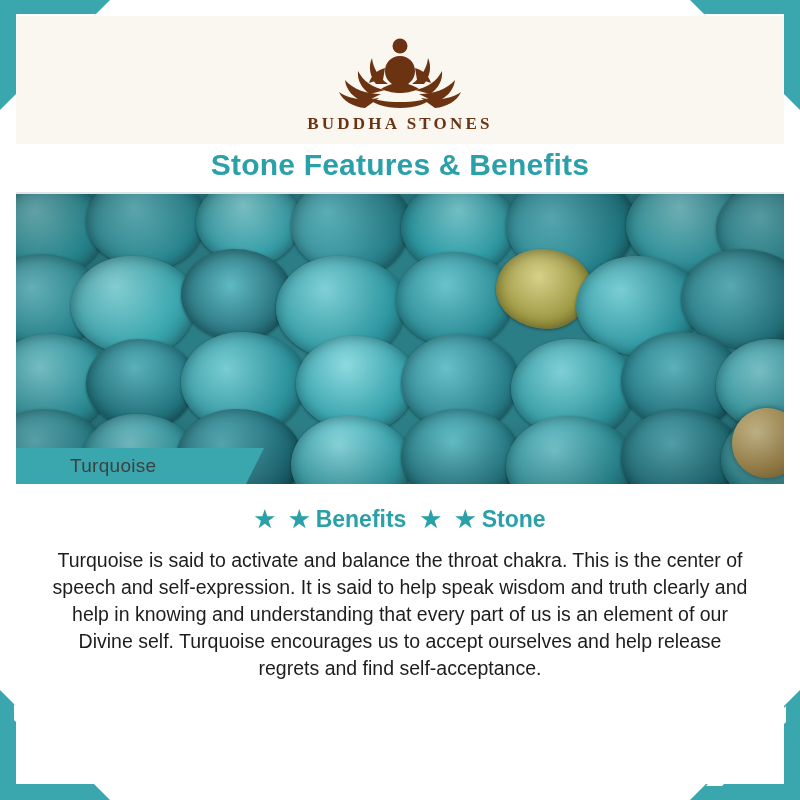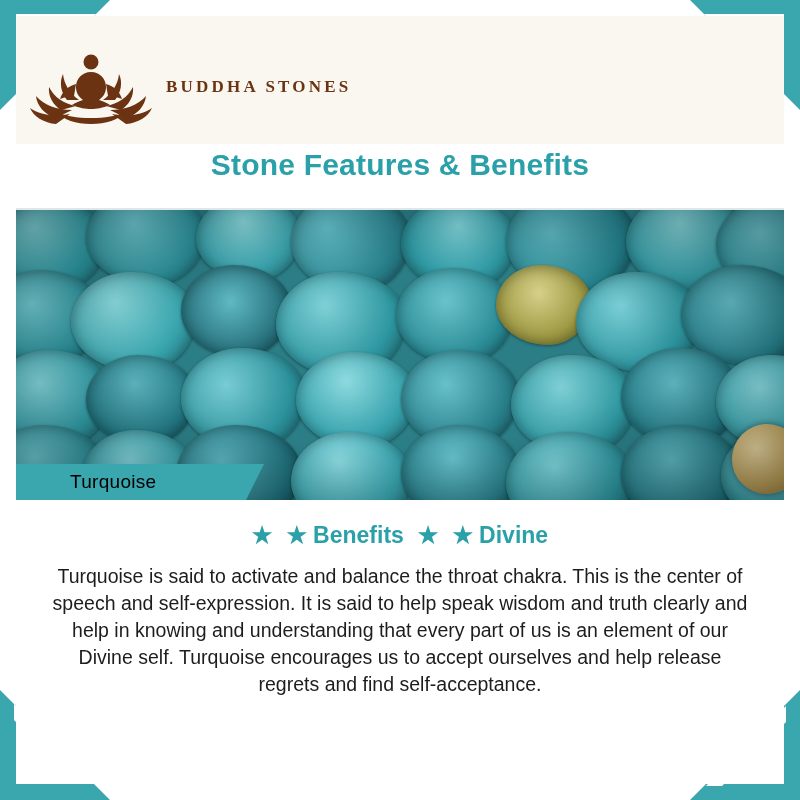--- a/index.html
+++ b/index.html
@@ -44,21 +44,21 @@
     background: #ffffff;
     box-sizing: border-box;
   }
 
   
   .brand {
     position: relative;
     height: 128px;
     background: #faf6f0;
     display: flex;
-    flex-direction: row;
+    flex-direction: column;
     align-items: center;
     justify-content: flex-start;
     padding-top: 12px;
     box-sizing: border-box;
   }
   .logo-wrap {
     width: 150px;
     height: 84px;
     display: flex;
     align-items: center;
@@ -71,21 +71,21 @@
     color: #6b3312;
     font-weight: 700;
     margin-top: 2px;
   }
 
   
   .title-band {
     position: relative;
     background: #ffffff;
     text-align: center;
-    padding: 4px 0 28px 0;
+    padding: 4px 0 12px 0;
   }
   .title-band h1 {
     margin: 0;
     font-size: 30px;
     font-weight: 700;
     color: #2aa0a8;
     font-family: "Liberation Sans", sans-serif;
     letter-spacing: 0.2px;
   }
   .title-rule {
@@ -131,21 +131,21 @@
   }
 
   
   .caption-tab {
     position: absolute;
     left: 0;
     bottom: 0;
     height: 36px;
     min-width: 230px;
     background: #3aa6ae;
-    color: #000000;
+    color: #404040;
     display: flex;
     align-items: center;
     padding: 0 54px 0 54px;
     box-sizing: border-box;
     font-size: 19px;
     font-weight: 400;
     letter-spacing: 0.3px;
   }
   .caption-tab::after {
     content: "";
@@ -316,20 +316,20 @@
       </div>
       <div class="benefit">
         <span class="star">★</span>
         <span>Benefits</span>
       </div>
       <div class="benefit">
         <span class="star">★</span>
       </div>
       <div class="benefit">
         <span class="star">★</span>
-        <span>Divine</span>
+        <span>Stone</span>
       </div>
     </div>
 
     <div class="body-copy">Turquoise is said to activate and balance the throat chakra. This is the center of speech and self-expression. It is said to help speak wisdom and truth clearly and help in knowing and understanding that every part of us is an element of our Divine self. Turquoise encourages us to accept ourselves and help release regrets and find self-acceptance.</div>
 
   </div>
 </div>
 
 </body></html>

